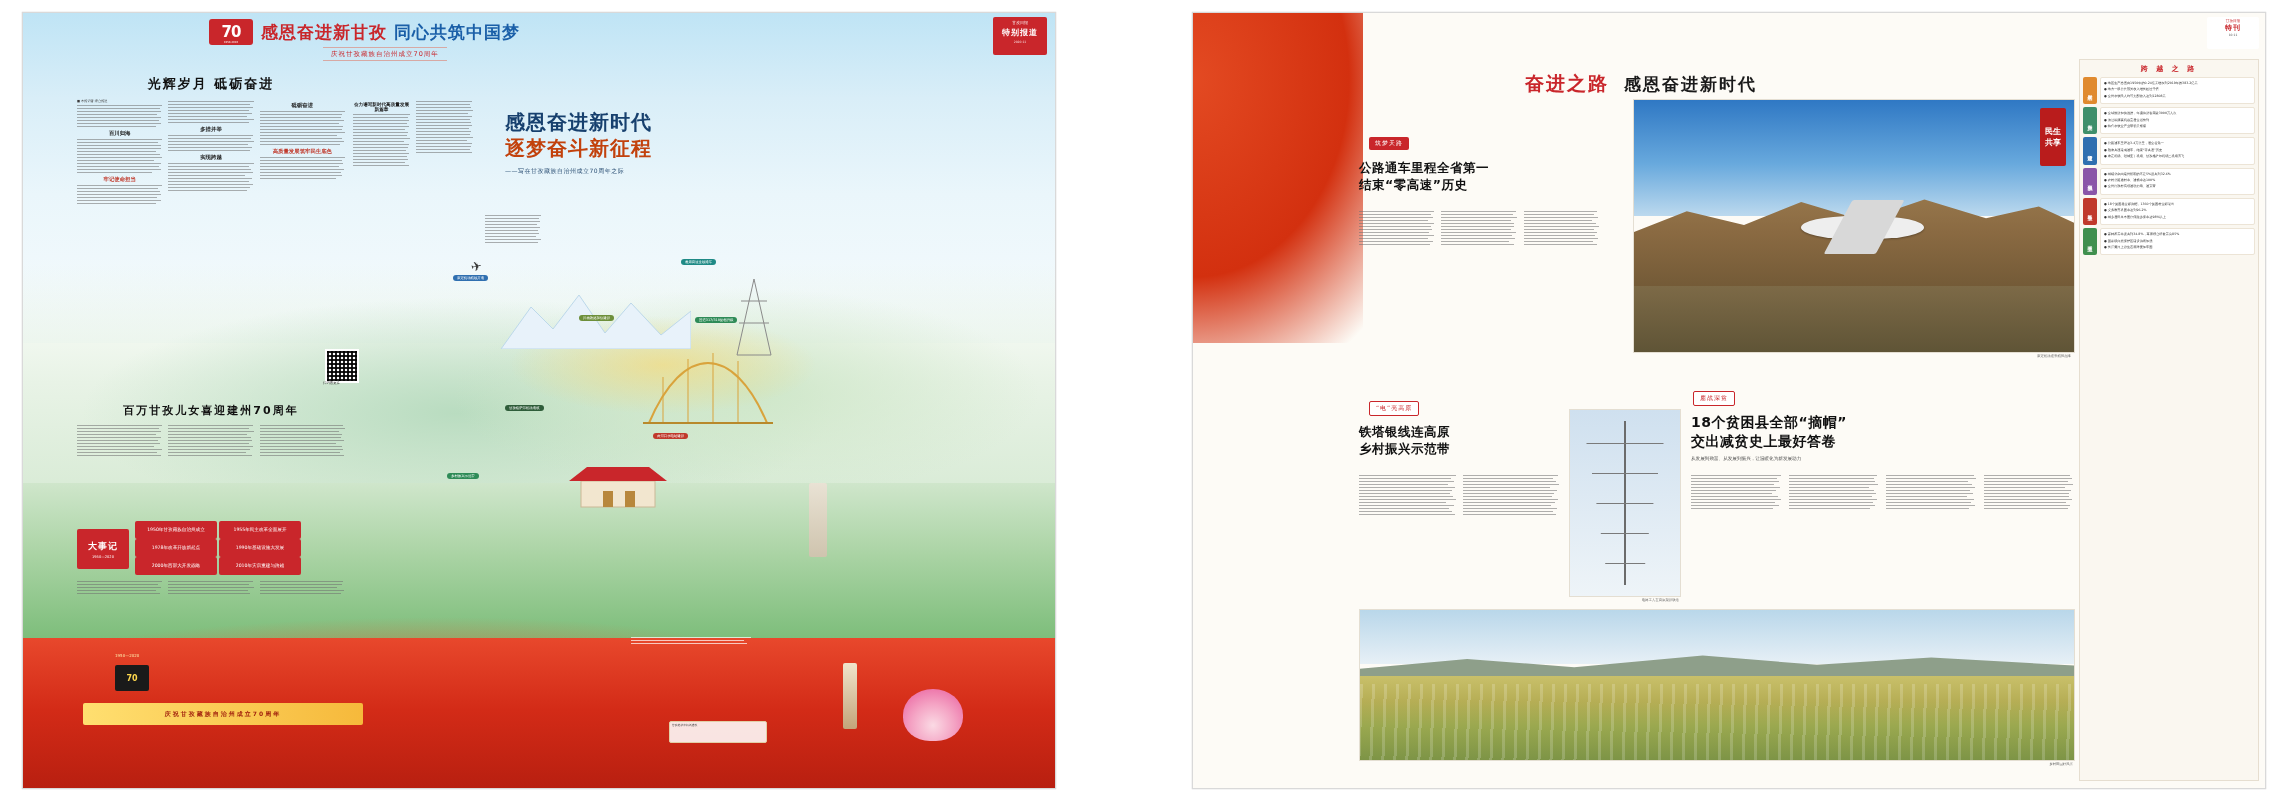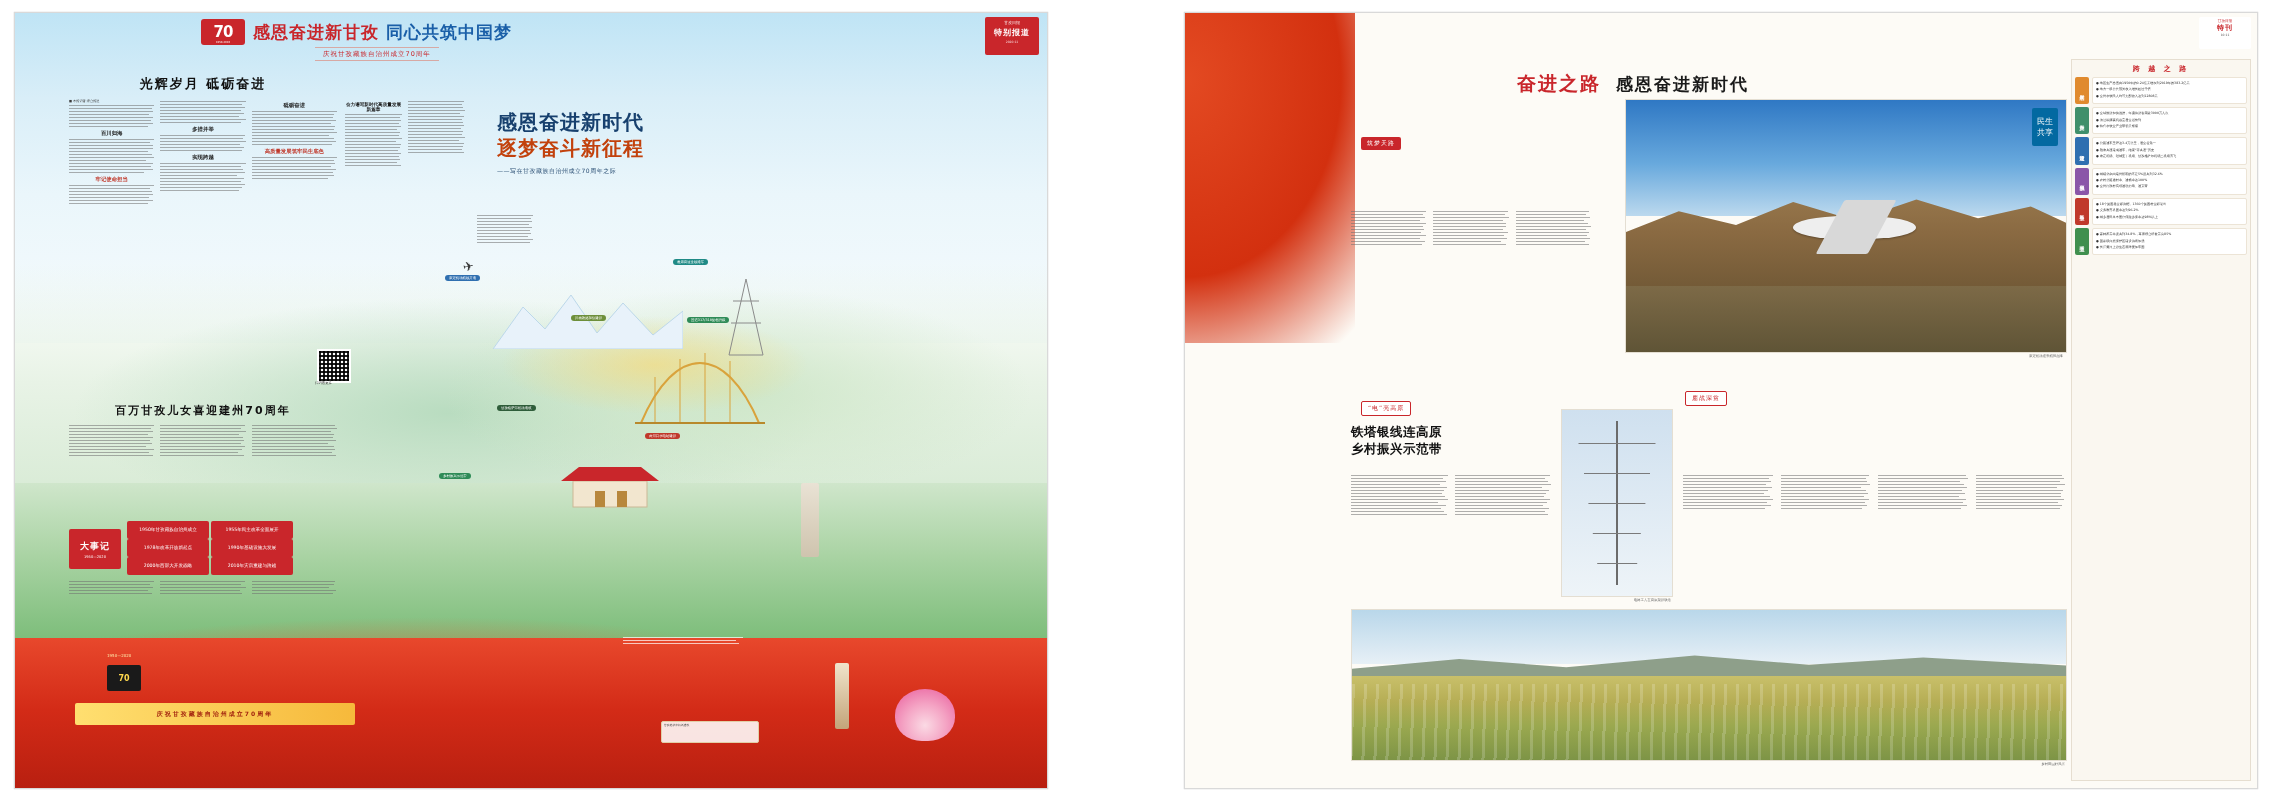--- a/index.html
+++ b/index.html
@@ -1,20 +1,20 @@
 <!DOCTYPE html>
 <html><head>
 <meta charset="utf-8">
 <style>
   html,body{margin:0;padding:0;background:#ffffff;}
   body{width:2272px;height:800px;overflow:hidden;font-family:"DejaVu Sans","Liberation Sans",sans-serif;}
   .stage{position:relative;width:2272px;height:800px;background:#fff;}
 
   
-  .pg{position:absolute;background:#fff;overflow:hidden;box-shadow:0 0 1px rgba(0,0,0,.25);}
+  .pg{position:absolute;background:#fff;overflow:hidden;box-shadow:0 0 1px rgba(0,0,0,.25);margin-left:8px;}
   .fake-line{background:#6f6f6f;height:1px;margin:2px 0;opacity:.55;}
   .tiny{font-size:3.2px;line-height:4.4px;color:#3a3a3a;text-align:justify;}
   .tiny2{font-size:2.8px;line-height:3.9px;color:#3a3a3a;text-align:justify;}
   .vert{writing-mode:vertical-rl;text-orientation:upright;}
 
   
   #leftpage{left:14px;top:12px;width:1032px;height:775px;border:1px solid #d9d9d9;}
   .lp-sky{position:absolute;left:0;top:0;width:100%;height:330px;
     background:linear-gradient(180deg,#bfe4f5 0%,#d9eef8 26%,#eaf6fb 55%,#f6fbfd 100%);}
   .lp-mtn{position:absolute;left:0;top:250px;width:100%;height:300px;
@@ -103,22 +103,22 @@
     background:linear-gradient(180deg,#2f78c4 0%,#68a9dd 55%,#bcd9ee 100%);}
   .photo-mtn{position:absolute;left:0;top:34%;width:100%;height:46%;
     background:linear-gradient(180deg,#9a7a4e 0%,#8a6a42 40%,#6d5634 100%);
     clip-path:polygon(0 40%,12% 22%,25% 34%,38% 14%,52% 30%,66% 12%,80% 28%,92% 18%,100% 32%,100% 100%,0 100%);}
   .photo-ground{position:absolute;left:0;bottom:0;width:100%;height:26%;
     background:linear-gradient(180deg,#7d6a47 0%,#5f5436 100%);}
   .photo-plane{position:absolute;left:38%;top:46%;width:28%;height:9%;background:#eee;border-radius:50%/60%;
     box-shadow:0 1px 2px rgba(0,0,0,.3);}
   .photo-plane:after{content:"";position:absolute;left:30%;top:-70%;width:42%;height:240%;background:#d8d8d8;
     transform:skewX(-28deg);border-radius:2px;}
-  .plabel{position:absolute;right:8px;top:8px;background:#0369a1;color:#fff;font-size:8px;font-weight:normal;
-    padding:8px 5px;line-height:11px;text-align:center;border-radius:2px;}
+  .plabel{position:absolute;right:8px;top:8px;background:#b91c1c;color:#fff;font-size:8px;font-weight:bold;
+    padding:18px 5px;line-height:11px;text-align:center;border-radius:2px;}
 
   .field-photo{position:absolute;overflow:hidden;border:1px solid #e4ded2;}
   .f-sky{position:absolute;left:0;top:0;width:100%;height:36%;background:linear-gradient(180deg,#b9d7ea,#e7f0f6);}
   .f-hill{position:absolute;left:0;top:26%;width:100%;height:22%;background:#8e9f8a;
     clip-path:polygon(0 60%,15% 30%,30% 55%,48% 20%,64% 48%,80% 26%,100% 50%,100% 100%,0 100%);}
   .f-field{position:absolute;left:0;bottom:0;width:100%;height:56%;
     background:linear-gradient(180deg,#c9c06a 0%,#b6ae55 30%,#9aa84f 60%,#7d9446 100%);}
   .f-field:after{content:"";position:absolute;left:0;top:10%;width:100%;height:90%;
     background:repeating-linear-gradient(92deg,rgba(255,255,255,.18) 0 3px,rgba(0,0,0,0) 3px 12px);}
 
@@ -470,20 +470,24 @@
     </div>
 
     <div class="rp-leftred"></div>
 
     <div style="position:absolute;left:332px;top:58px;">
       <span class="rp-h2">奋进之路</span>
       <span class="rp-h2b" style="margin-left:10px;">感恩奋进新时代</span>
     </div>
 
     <div class="rp-label" style="left:176px;top:124px;">筑梦天路</div>
+    <div style="position:absolute;left:166px;top:146px;width:240px;">
+      <div class="rp-head">公路通车里程全省第一</div>
+      <div class="rp-head">结束“零高速”历史</div>
+    </div>
     <div style="position:absolute;left:166px;top:196px;width:240px;display:flex;gap:7px;">
       <div style="flex:1;">
         <div class="fake-line" style="width:100%"></div>
           <div class="fake-line" style="width:96%"></div>
         <div class="fake-line" style="width:98%"></div>
           <div class="fake-line" style="width:92%"></div>
         <div class="fake-line" style="width:99%"></div>
           <div class="fake-line" style="width:95%"></div>
         <div class="fake-line" style="width:97%"></div>
           <div class="fake-line" style="width:93%"></div>
@@ -575,20 +579,25 @@
       <div class="pole"></div>
       <div class="xs" style="top:18%"></div>
         <div class="xs" style="top:34%;width:60%"></div>
       <div class="xs" style="top:50%;width:52%"></div>
         <div class="xs" style="top:66%;width:44%"></div>
       <div class="xs" style="top:82%;width:36%"></div>
     </div>
     <div class="cap" style="position:absolute;left:376px;top:584px;width:110px;">电网工人在高原架设铁塔</div>
 
     <div class="rp-label outline" style="left:500px;top:378px;">鏖战深贫</div>
+    <div style="position:absolute;left:498px;top:400px;width:380px;">
+      <div class="rp-head" style="font-size:14px;line-height:19px;">18个贫困县全部“摘帽”</div>
+      <div class="rp-head" style="font-size:14px;line-height:19px;">交出减贫史上最好答卷</div>
+      <div style="font-size:4.6px;color:#444;margin-top:5px;">从发展到致富、从发展到振兴，让温暖化为新发展动力</div>
+    </div>
     <div style="position:absolute;left:498px;top:460px;width:382px;display:flex;gap:8px;">
       <div style="flex:1;">
         <div class="fake-line" style="width:100%"></div>
           <div class="fake-line" style="width:96%"></div>
         <div class="fake-line" style="width:98%"></div>
           <div class="fake-line" style="width:93%"></div>
         <div class="fake-line" style="width:99%"></div>
           <div class="fake-line" style="width:95%"></div>
         <div class="fake-line" style="width:91%"></div>
           <div class="fake-line" style="width:97%"></div>

